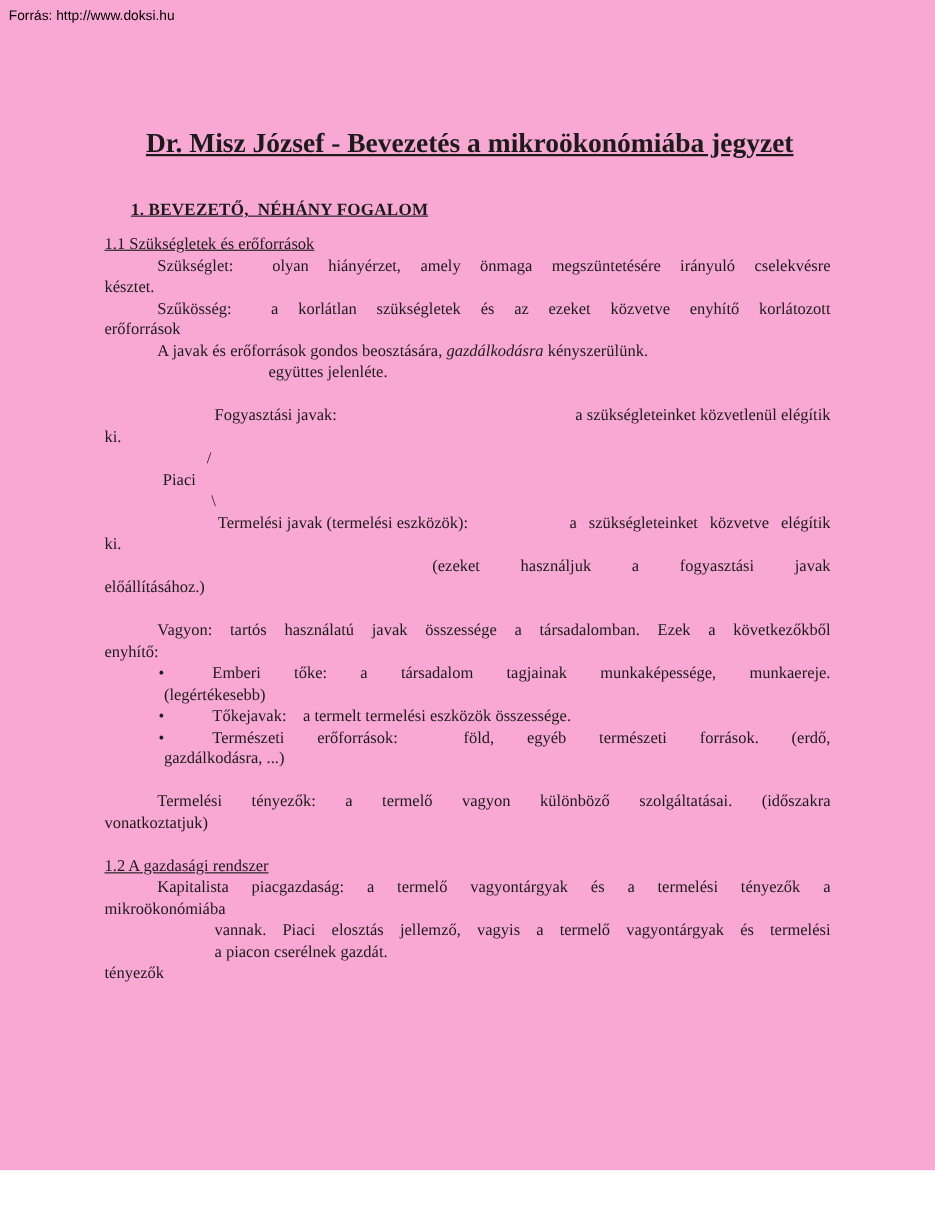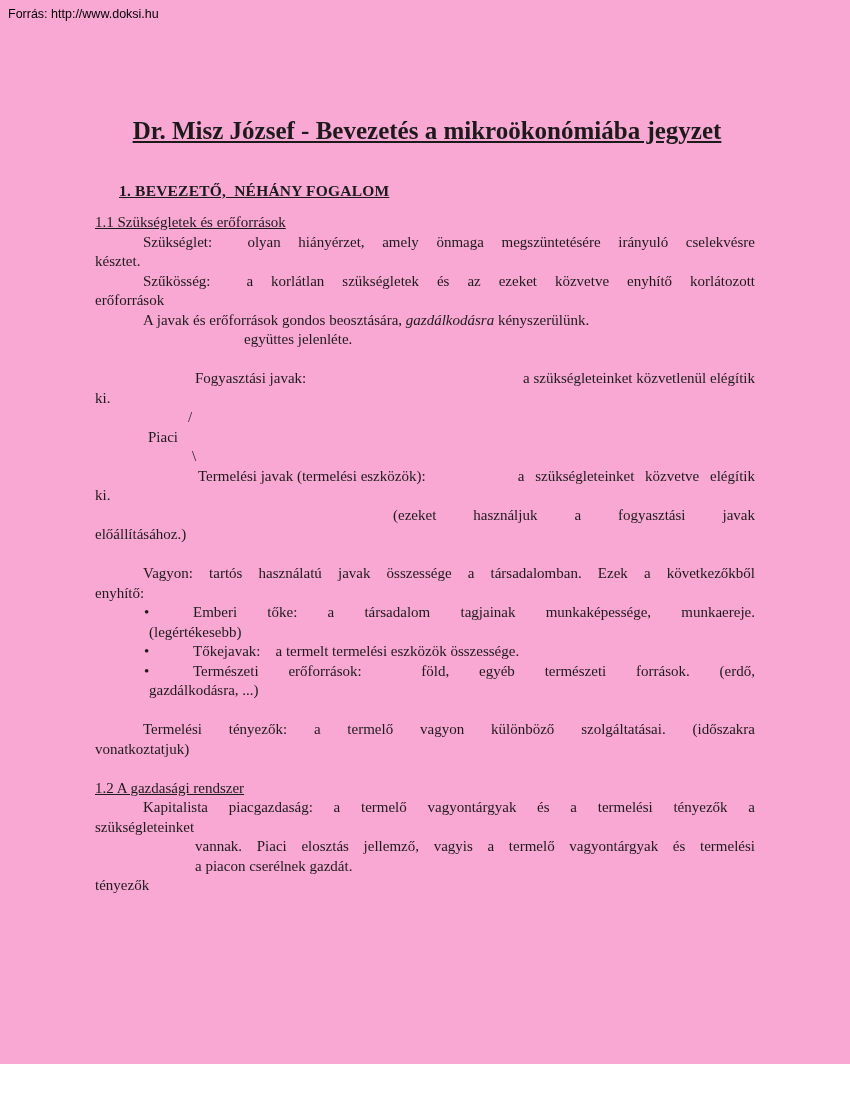--- a/index.html
+++ b/index.html
@@ -113,21 +113,21 @@
 
     <div class="line"></div>
 
     <div class="line i48 just">Termelési tényezők: a termelő vagyon különböző szolgáltatásai. (időszakra</div>
     <div class="line">vonatkoztatjuk)</div>
 
     <div class="line"></div>
 
     <div class="line"><span class="u">1.2 A gazdasági rendszer</span></div>
     <div class="line i48 just">Kapitalista piacgazdaság: a termelő vagyontárgyak és a termelési tényezők a</div>
-    <div class="line">szükségleteinket</div>
+    <div class="line">mikroökonómiába</div>
     <div class="line i100 just">vannak. Piaci elosztás jellemző, vagyis a termelő vagyontárgyak és termelési</div>
     <div class="line i100">a piacon cserélnek gazdát.</div>
     <div class="line">tényezők</div>
 
   </div>
 
   <div class="bar"></div>
 
 </div>
 

